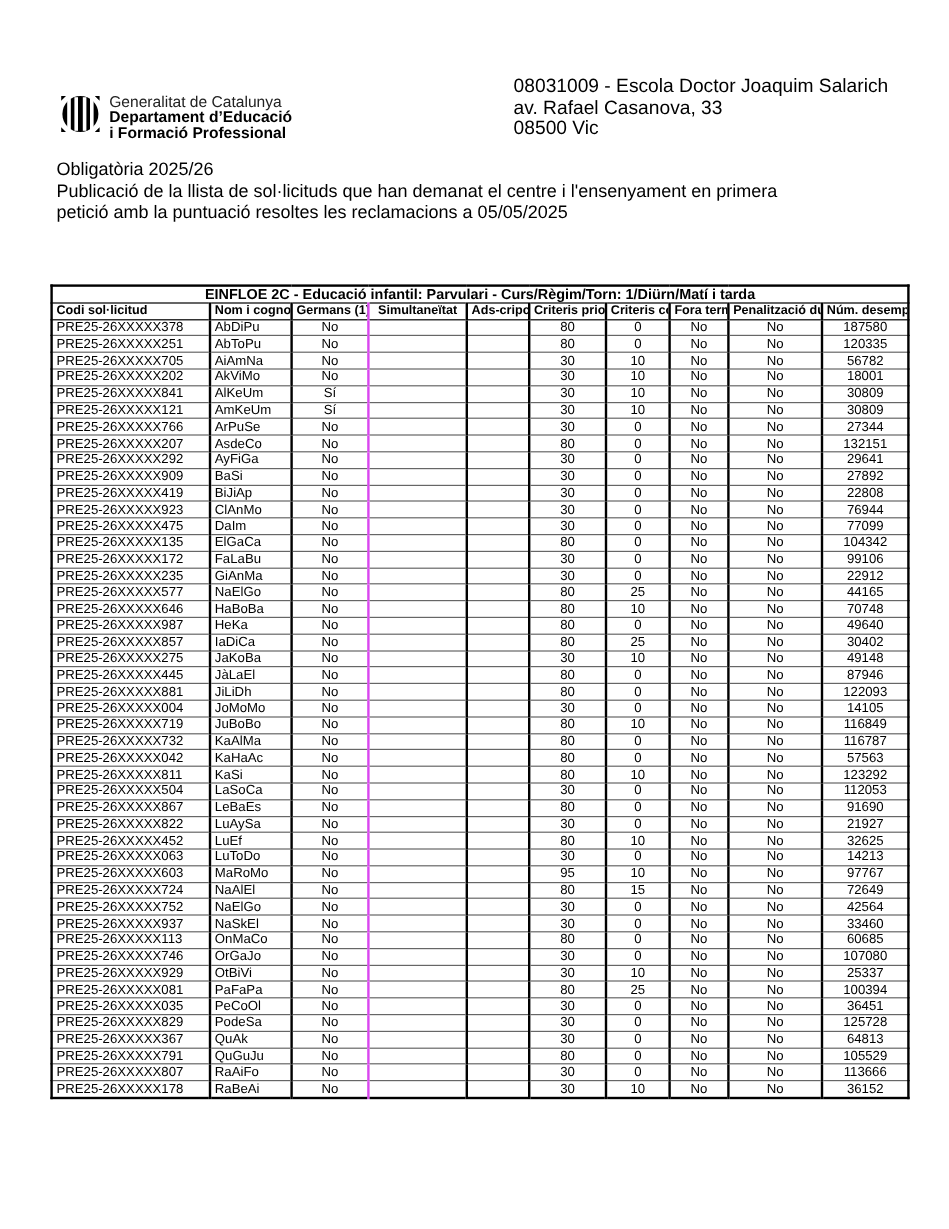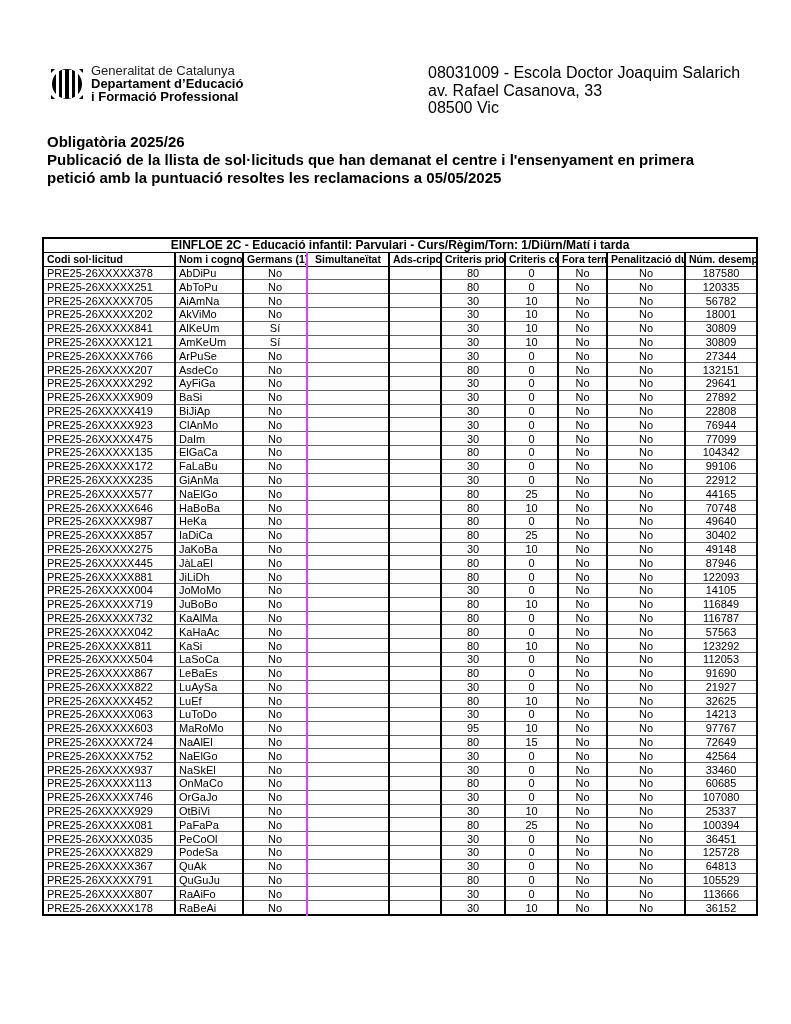--- a/index.html
+++ b/index.html
@@ -1,23 +1,23 @@
 <!DOCTYPE html>
 <html><head>
 <meta charset="utf-8">
 <style>
   html, body { margin:0; padding:0; background:#ffffff; }
   body { width:791px; height:1024px; position:relative; overflow:hidden; font-family:"Liberation Sans", sans-serif; color:#000; }
-  .logo { position:absolute; left:49px; top:64px; display:flex; align-items:center; }
+  .logo { position:absolute; left:49px; top:78px; display:flex; }
   .logo-mark { width:36px; height:34px; margin-right:6px; }
   .logo-text { font-size:13px; line-height:13px; }
   .logo-text .l1 { font-weight:normal; color:#222; }
   .logo-text .l2, .logo-text .l3 { font-weight:bold; }
   .school { position:absolute; left:428px; top:64px; font-size:16px; line-height:17.5px; }
-  .titles { position:absolute; left:47px; top:133px; font-weight:bold; font-size:15px; line-height:18px; }
+  .titles { position:absolute; left:47px; top:133px; font-weight:normal; font-size:15px; line-height:18px; }
   .titles div { white-space:nowrap; }
   table.list { position:absolute; left:42px; top:237px; width:714px; border-collapse:collapse; table-layout:fixed; font-size:11px;border-radius:15px; }
   table.list td, table.list th { border:1px solid #000; padding:0 3px; height:12.8px; line-height:12px; white-space:nowrap; overflow:hidden; }
   table.list { border:2px solid #000; }
   table.list td.c-codi, table.list th.c-codi { border-right:2px solid #000; }
   table.list td.c-nom, table.list th.c-nom { border-right:2px solid #000; }
   table.list td.c-germ, table.list th.c-germ { border-right:2px solid #d946ef; }
   table.list td.c-sim, table.list th.c-sim { border-right:2px solid #000; }
   table.list td.c-ads, table.list th.c-ads { border-right:2px solid #000; }
   table.list td.c-prio, table.list th.c-prio { border-right:2px solid #000; }

